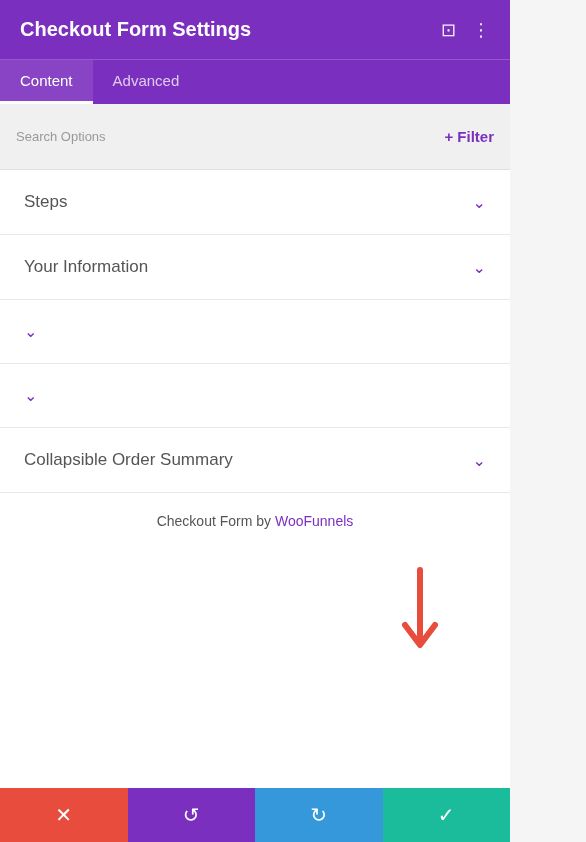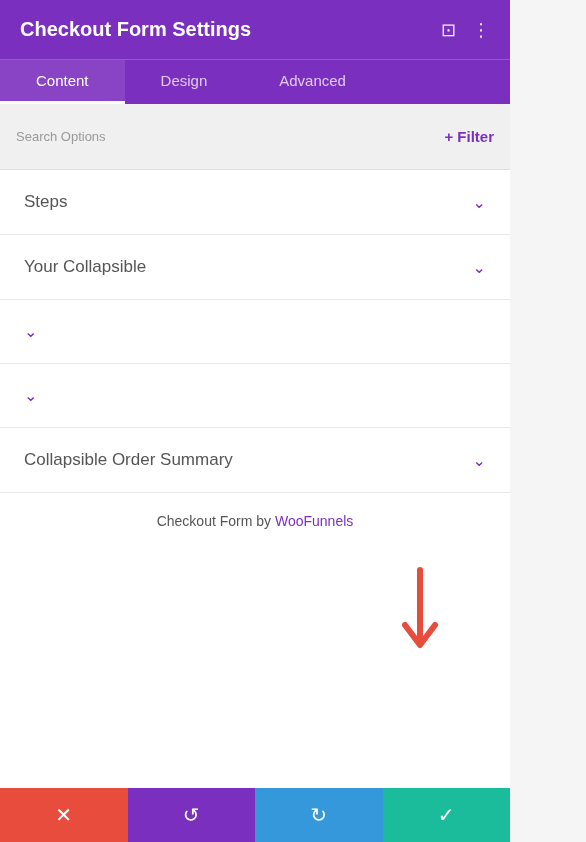--- a/index.html
+++ b/index.html
@@ -50,21 +50,21 @@
     }
 
     
     .tabs {
       background: #7b2fbe;
       display: flex;
       border-top: 1px solid rgba(255,255,255,0.2);
     }
 
     .tab {
-      padding: 12px 36px;
+      padding: 12px 20px;
       color: rgba(255,255,255,0.75);
       font-size: 15px;
       font-weight: 500;
       cursor: pointer;
       border-bottom: 3px solid transparent;
     }
 
     .tab.active {
       color: #fff;
       border-bottom: 3px solid #fff;
@@ -188,44 +188,41 @@
       <span class="header-icon">⊡</span>
       <span class="header-icon">⋮</span>
     </div>
   </div>
 
   <div class="tabs">
     <div class="tab active">
       <span>Content</span>
     </div>
     <div class="tab">
-      <span>Design</span>
-    </div>
-    <div class="tab">
       <span>Advanced</span>
     </div>
   </div>
 
   <div class="search-bar">
     <span class="search-options-text">Search Options</span>
     <span class="filter-btn">+ Filter</span>
   </div>
 
   <div class="content">
 
     <div class="accordion-item">
       <div class="accordion-header">
         <span class="accordion-title">Steps</span>
         <span class="chevron-icon">⌄</span>
       </div>
     </div>
 
     <div class="accordion-item">
       <div class="accordion-header">
-        <span class="accordion-title">Your Collapsible</span>
+        <span class="accordion-title">Your Information</span>
         <span class="chevron-icon">⌄</span>
       </div>
     </div>
 
     <div class="accordion-item">
       <div class="accordion-header">
         <span class="chevron-icon">⌄</span>
       </div>
     </div>
 

